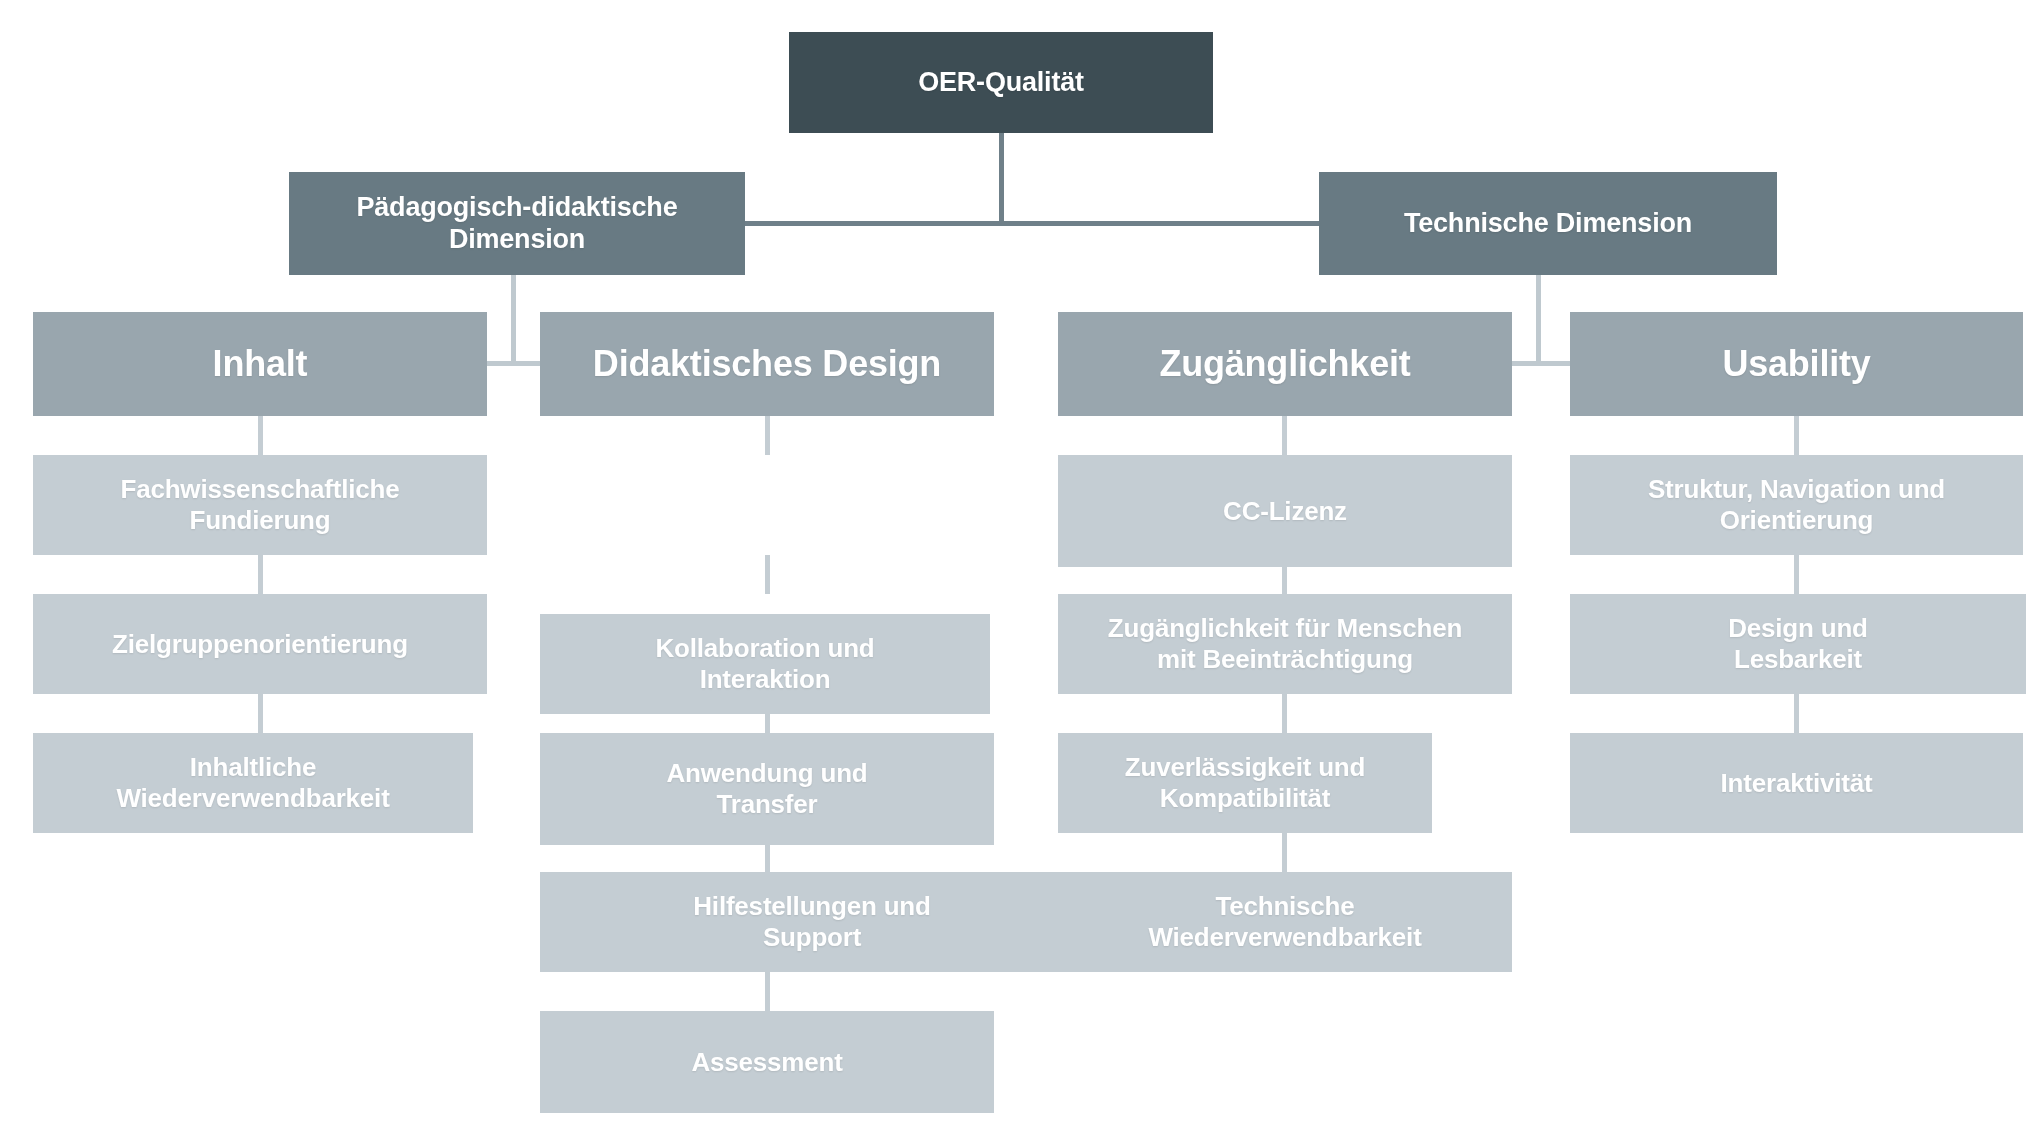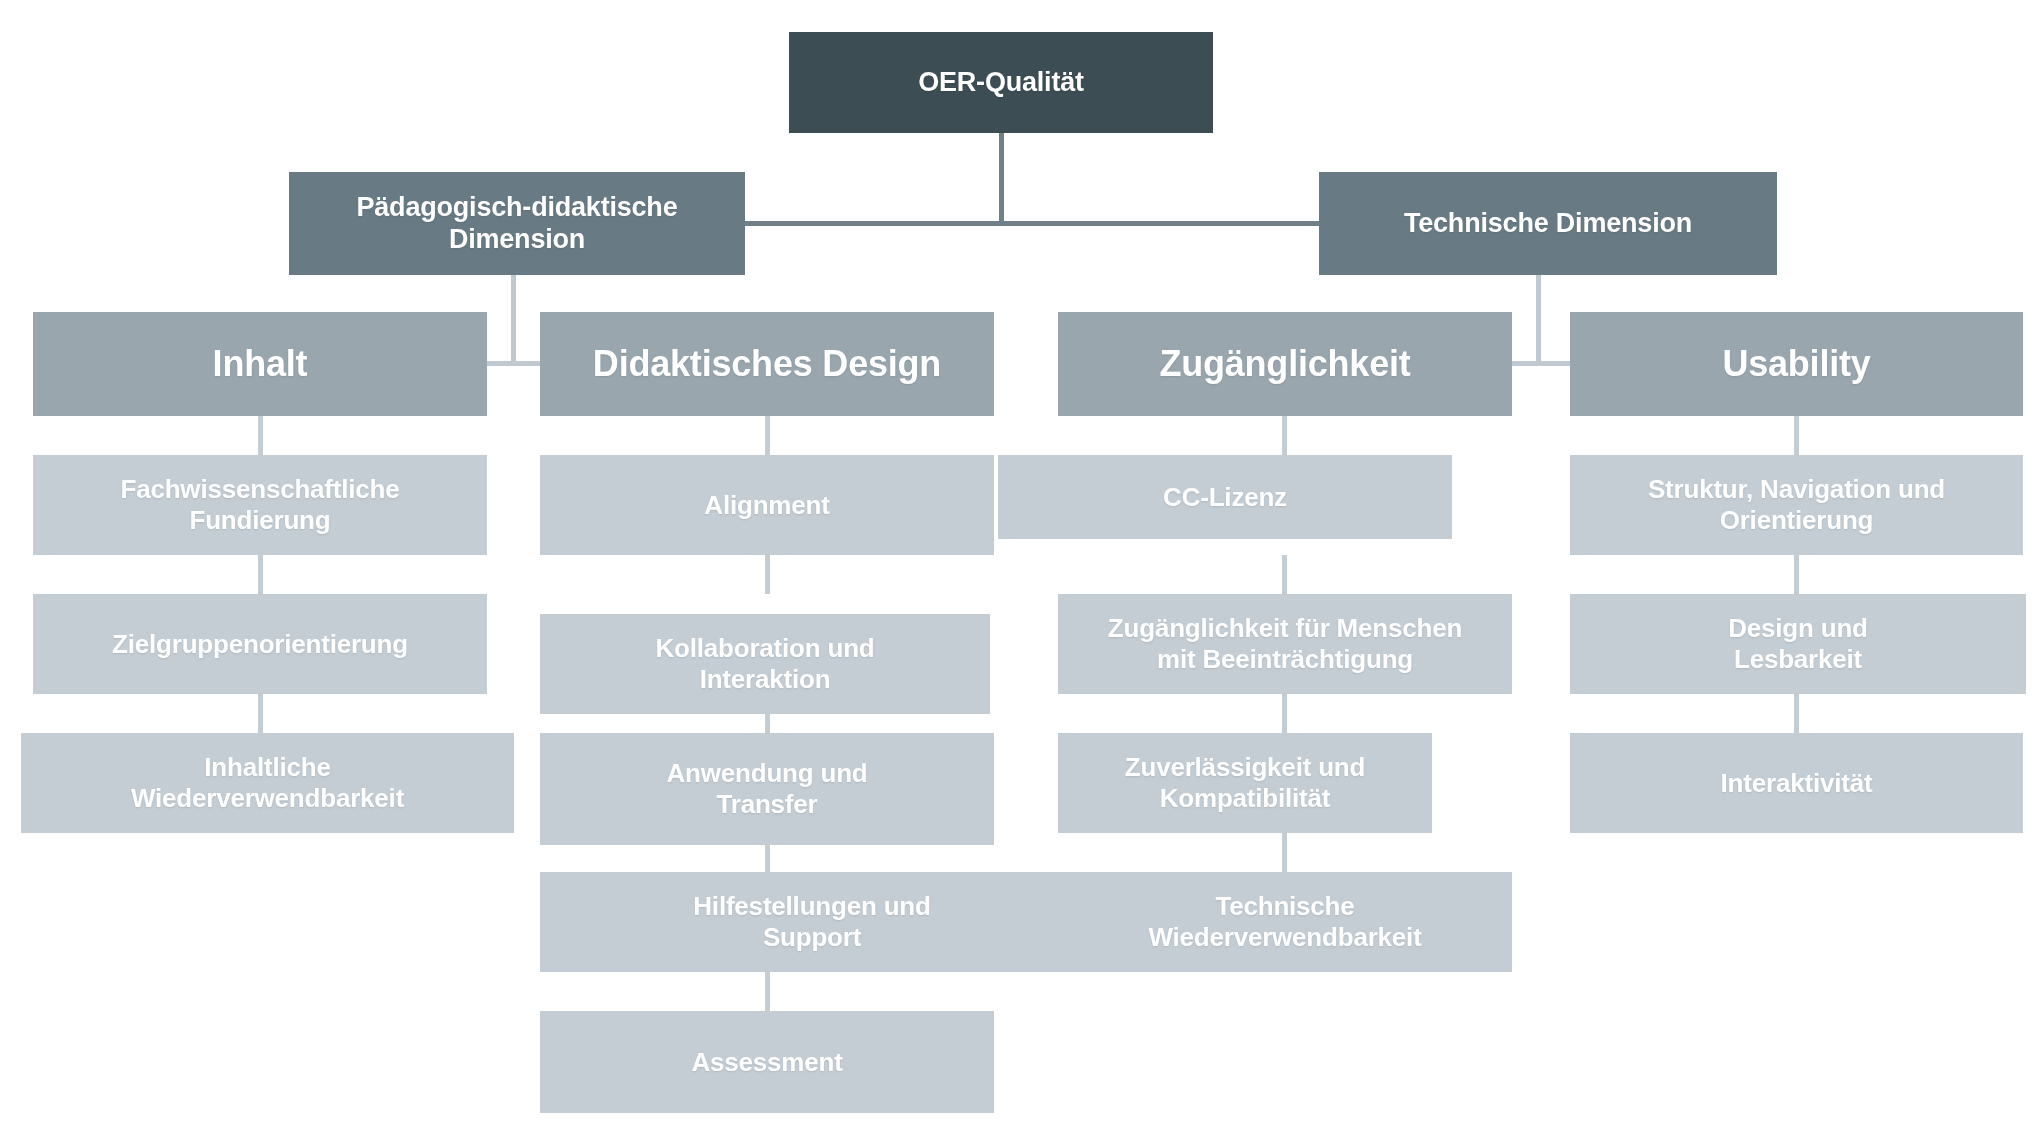--- a/index.html
+++ b/index.html
@@ -55,39 +55,38 @@
   <div class="box cat" style="left:540px;top:312px;width:454px;height:104px">Didaktisches Design</div>
   <div class="box cat" style="left:1058px;top:312px;width:454px;height:104px">Zugänglichkeit</div>
   <div class="box cat" style="left:1570px;top:312px;width:453px;height:104px">Usability</div>
 
   <div class="line light" style="left:258px;top:416px;width:5px;height:39px"></div>
   <div class="box item" style="left:33px;top:455px;width:454px;height:100px">Fachwissenschaftliche
 Fundierung</div>
   <div class="line light" style="left:258px;top:555px;width:5px;height:39px"></div>
   <div class="box item" style="left:33px;top:594px;width:454px;height:100px">Zielgruppenorientierung</div>
   <div class="line light" style="left:258px;top:694px;width:5px;height:39px"></div>
-  <div class="box item" style="left:21px;top:733px;width:493px;height:100px">Inhaltliche
+  <div class="box item" style="left:33px;top:733px;width:440px;height:100px">Inhaltliche
 Wiederverwendbarkeit</div>
 
   <div class="line light" style="left:765px;top:416px;width:5px;height:39px"></div>
-  <div class="box item" style="left:540px;top:455px;width:454px;height:100px">Alignment</div>
   <div class="line light" style="left:765px;top:555px;width:5px;height:39px"></div>
   <div class="box item" style="left:540px;top:614px;width:450px;height:100px">Kollaboration und
 Interaktion</div>
   <div class="line light" style="left:765px;top:694px;width:5px;height:39px"></div>
   <div class="box item" style="left:540px;top:733px;width:454px;height:112px">Anwendung und
 Transfer</div>
   <div class="line light" style="left:765px;top:833px;width:5px;height:39px"></div>
   <div class="box item" style="left:540px;top:872px;width:544px;height:100px">Hilfestellungen und
 Support</div>
   <div class="line light" style="left:765px;top:972px;width:5px;height:39px"></div>
   <div class="box item" style="left:540px;top:1011px;width:454px;height:102px">Assessment</div>
 
   <div class="line light" style="left:1282px;top:416px;width:5px;height:39px"></div>
-  <div class="box item" style="left:998px;top:455px;width:454px;height:84px">CC-Lizenz</div>
+  <div class="box item" style="left:1058px;top:455px;width:454px;height:112px">CC-Lizenz</div>
   <div class="line light" style="left:1282px;top:555px;width:5px;height:39px"></div>
   <div class="box item" style="left:1058px;top:594px;width:454px;height:100px">Zugänglichkeit für Menschen
 mit Beeinträchtigung</div>
   <div class="line light" style="left:1282px;top:694px;width:5px;height:39px"></div>
   <div class="box item" style="left:1058px;top:733px;width:374px;height:100px">Zuverlässigkeit und
 Kompatibilität</div>
   <div class="line light" style="left:1282px;top:833px;width:5px;height:39px"></div>
   <div class="box item" style="left:1058px;top:872px;width:454px;height:100px">Technische
 Wiederverwendbarkeit</div>
 

